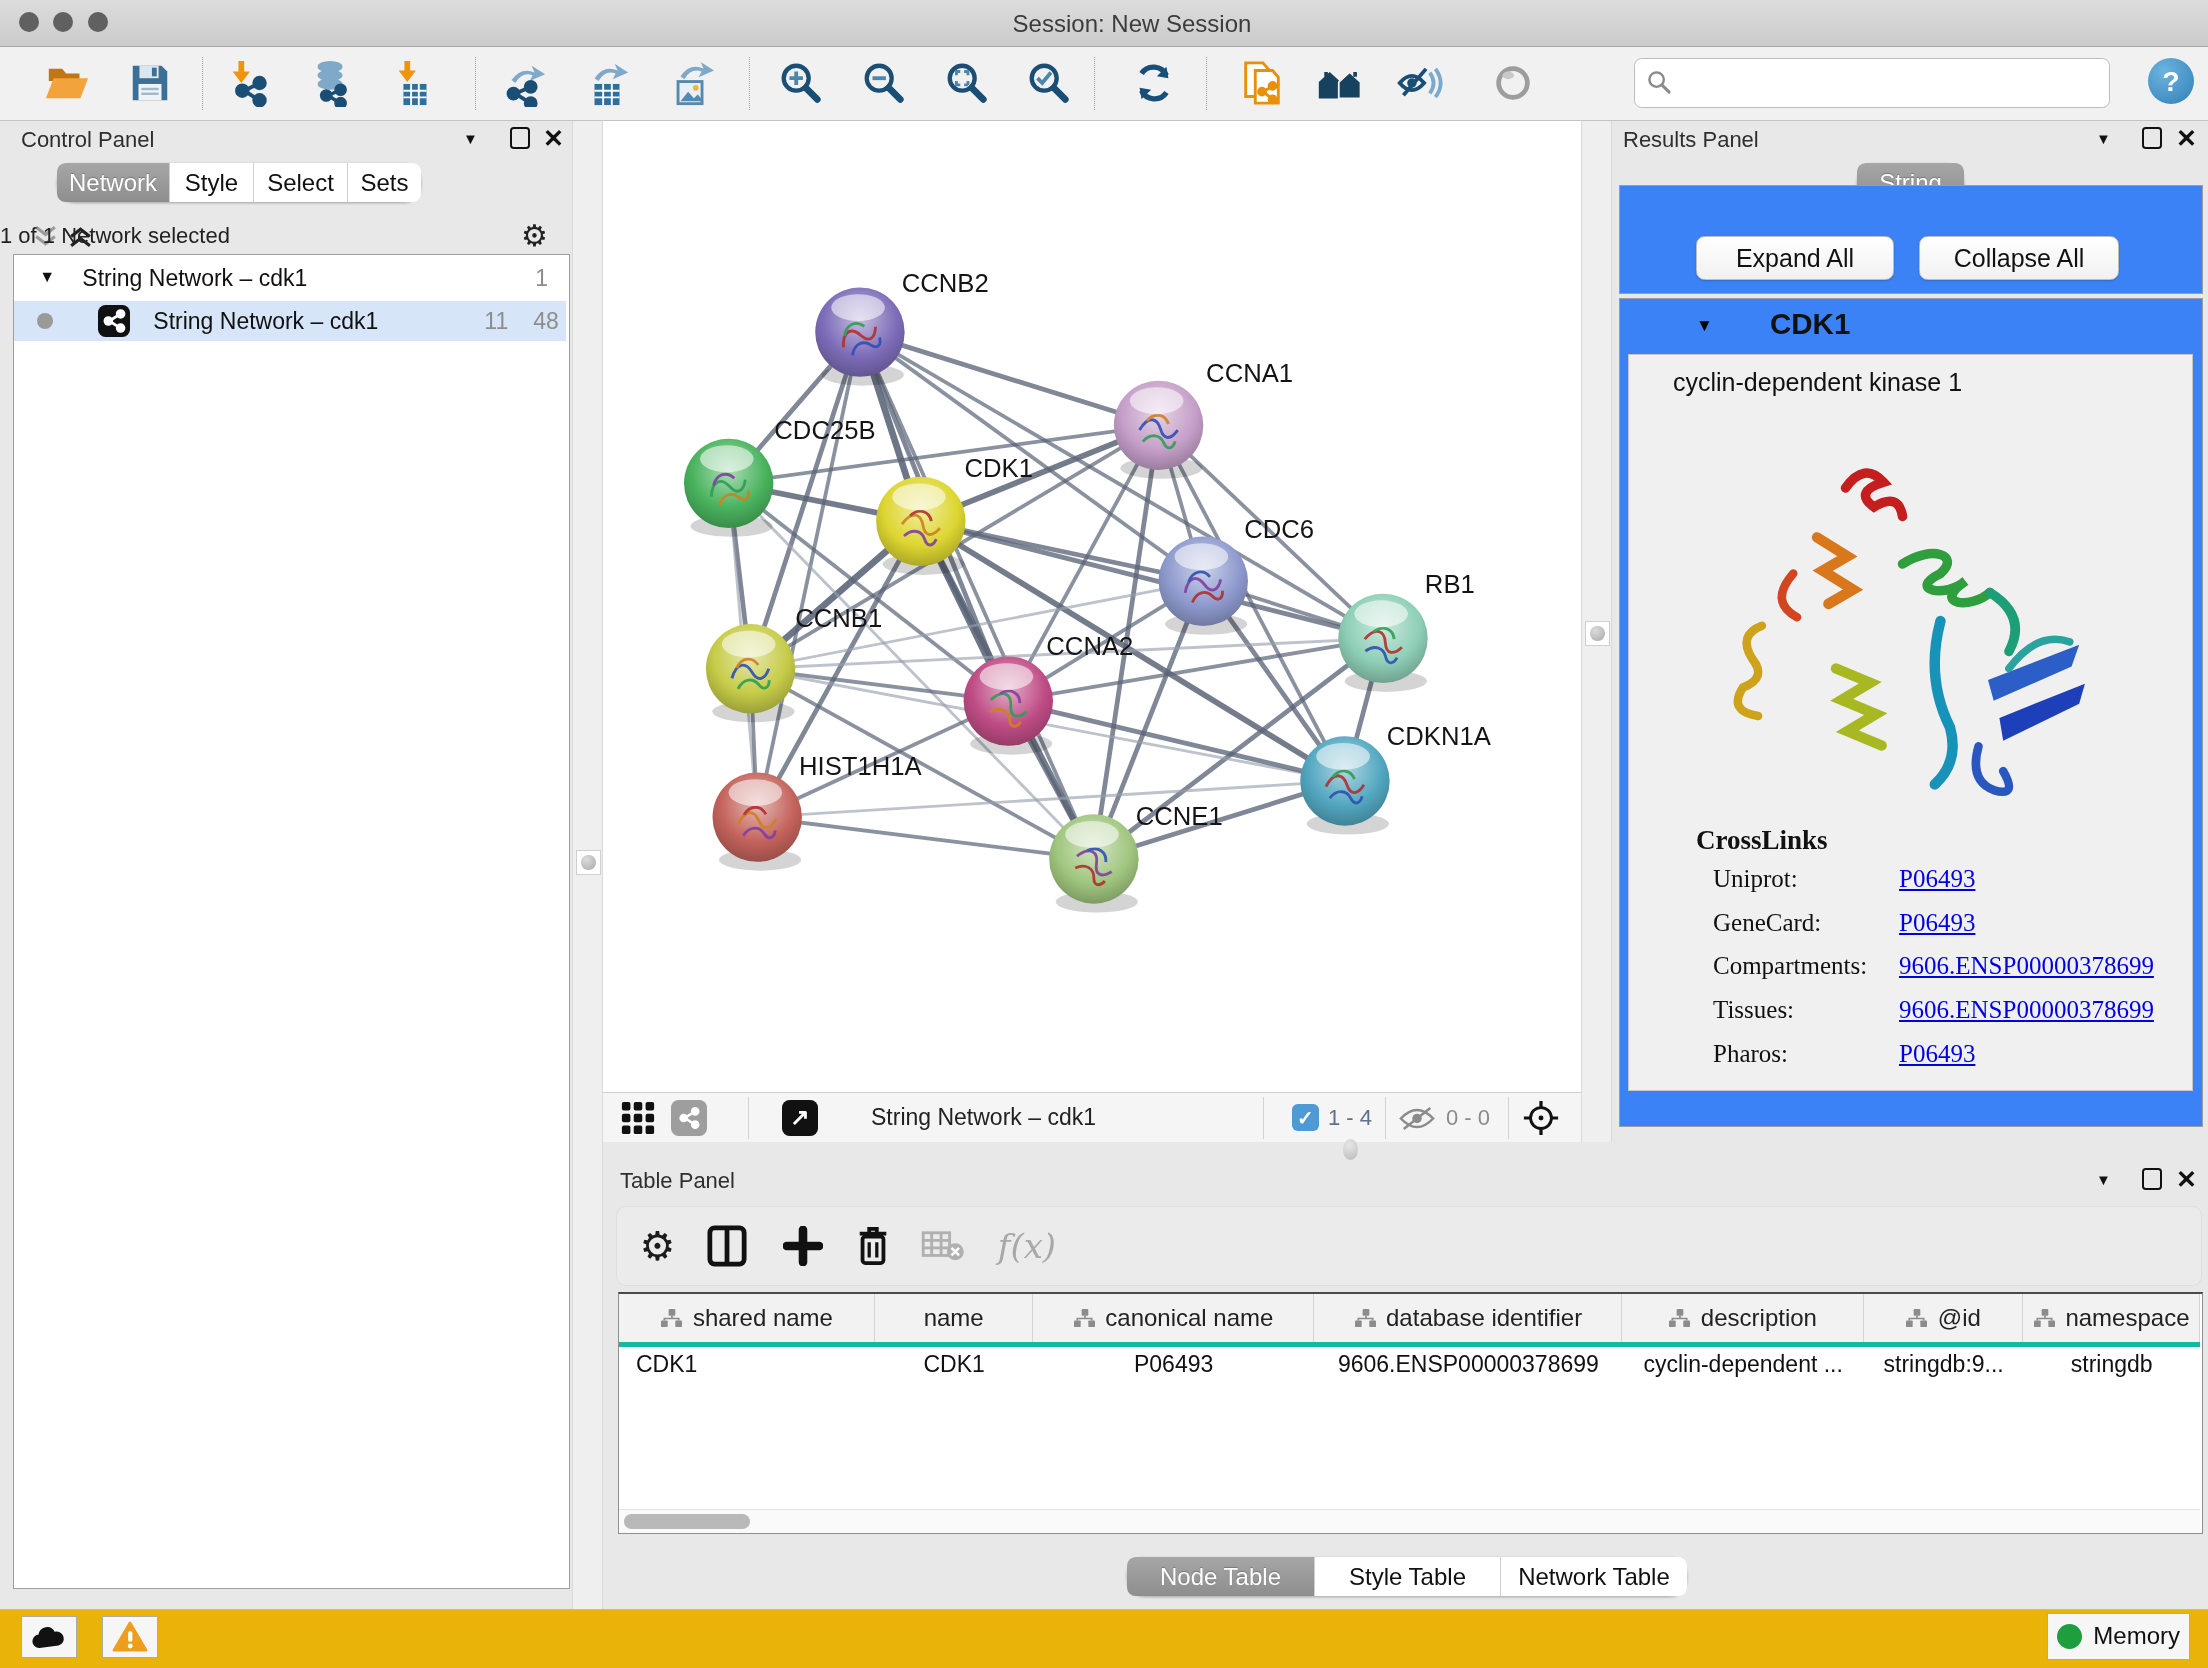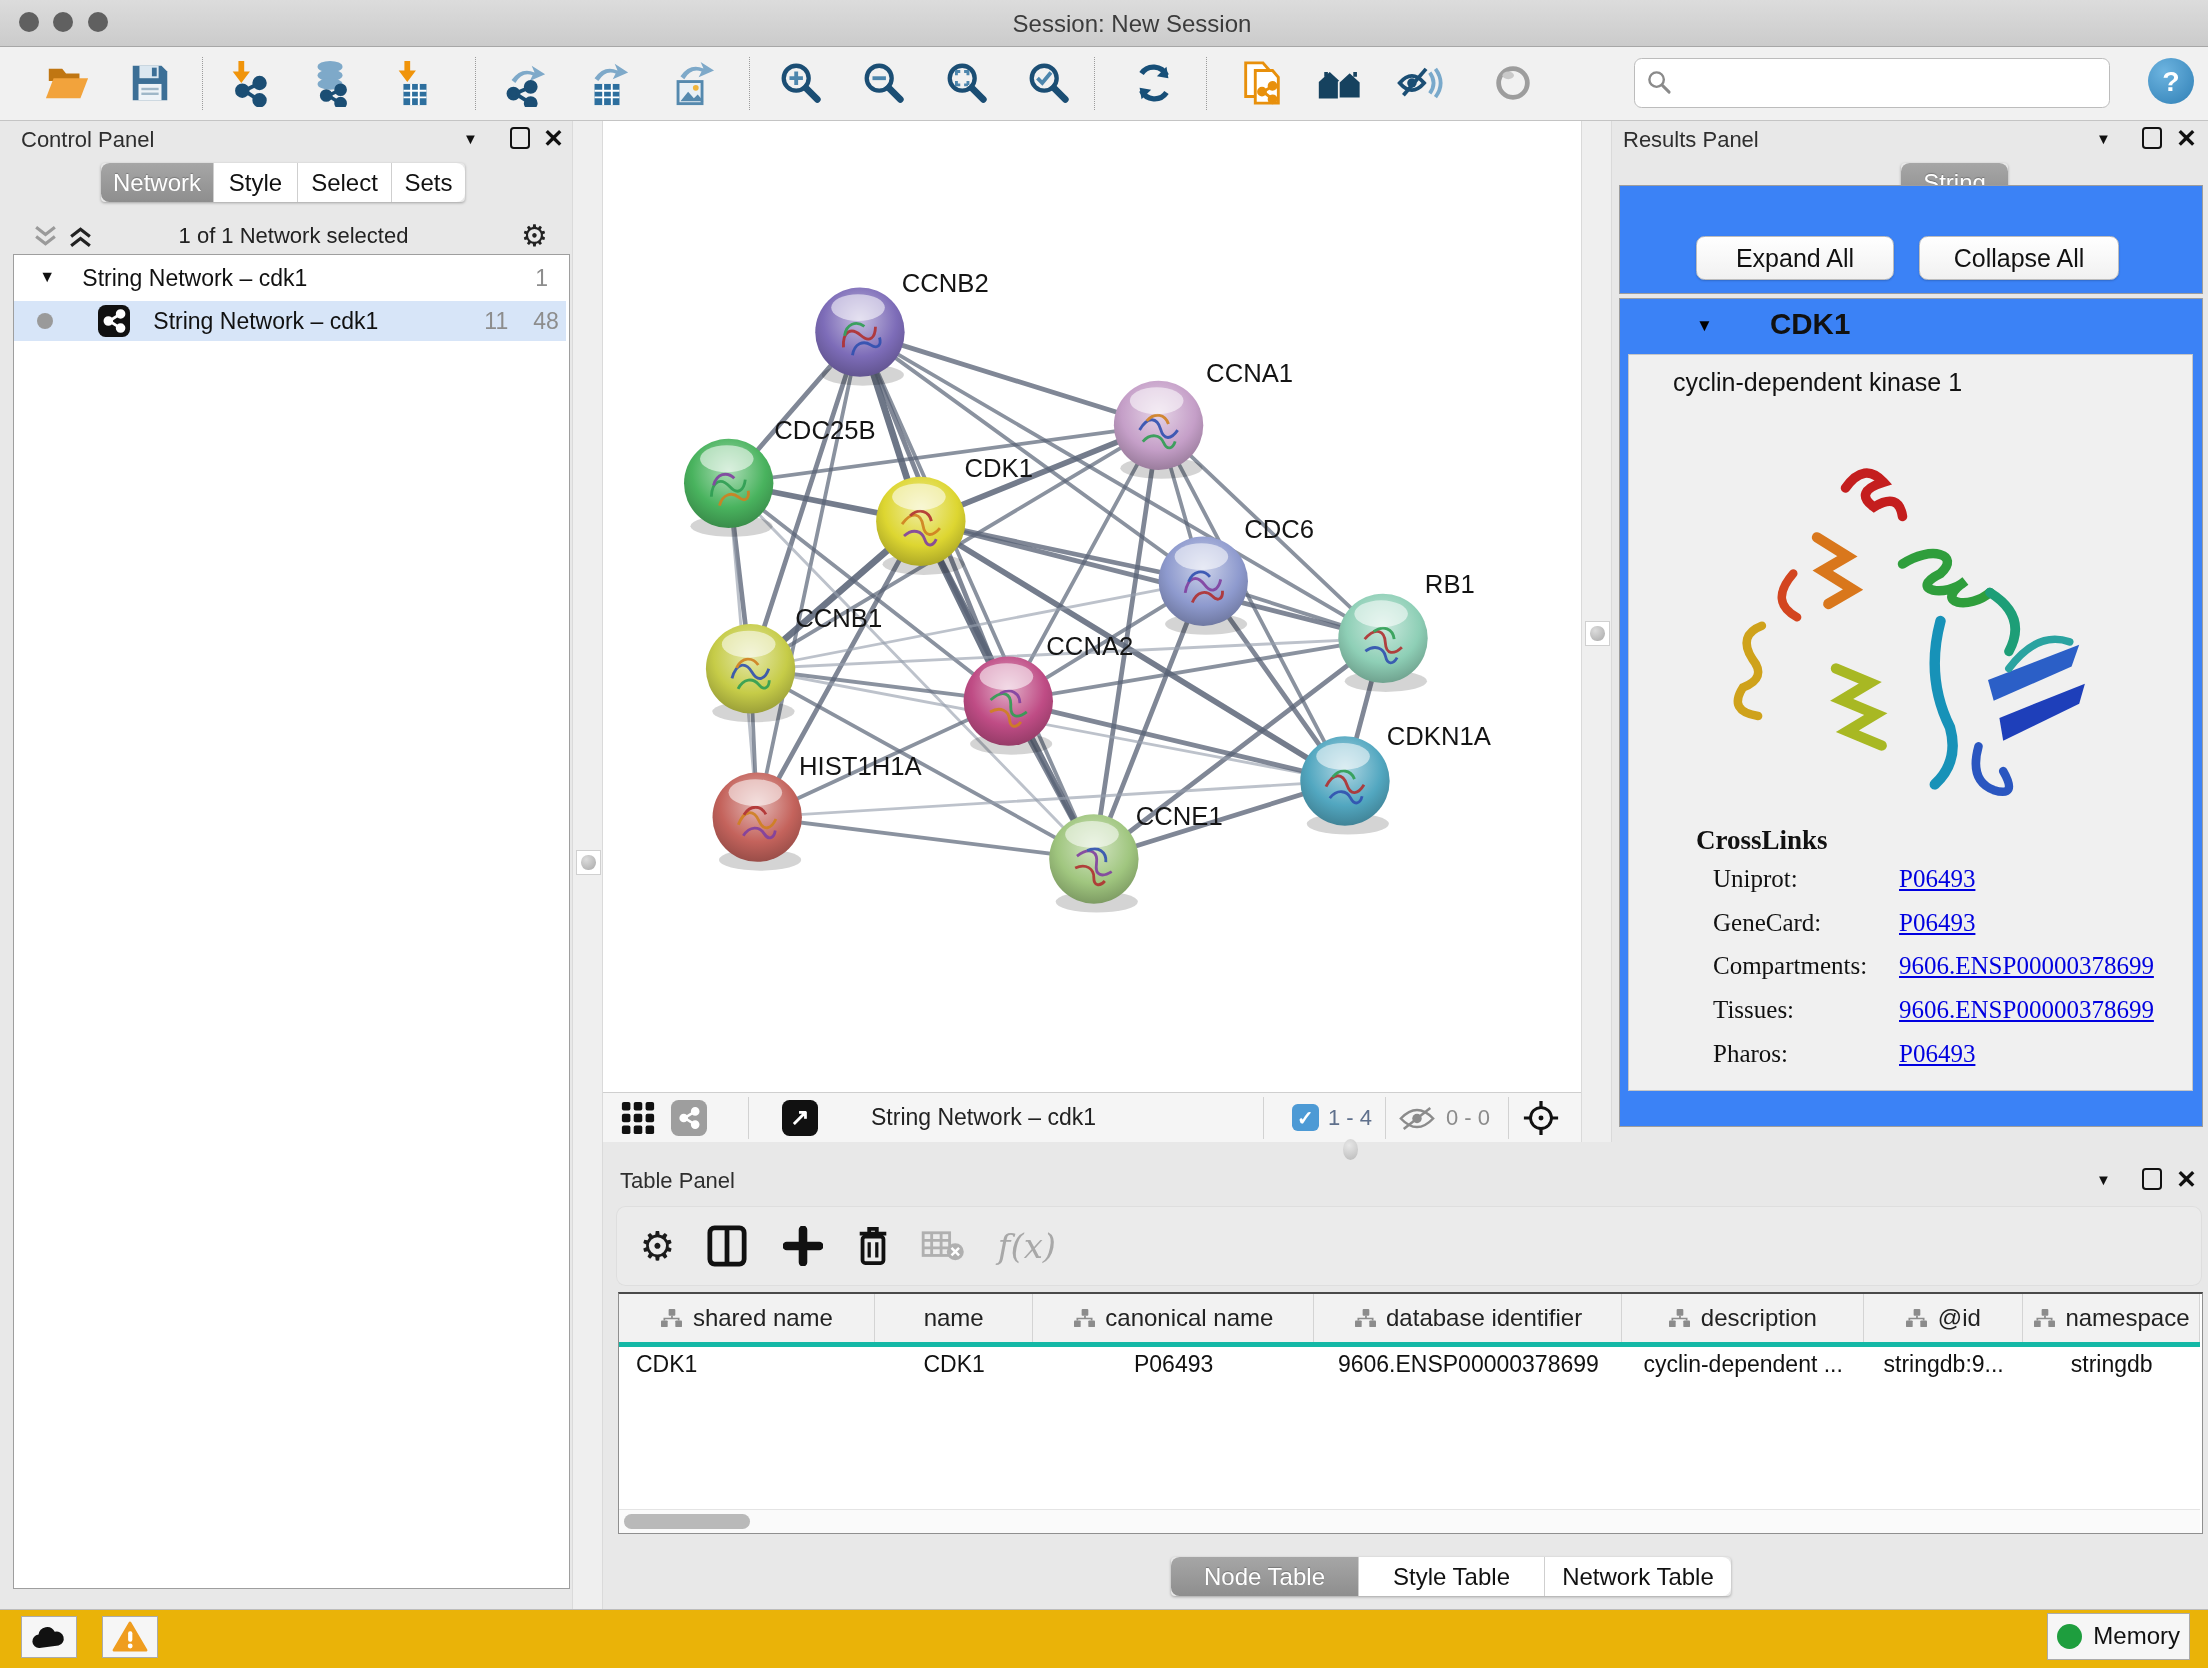--- a/index.html
+++ b/index.html
@@ -22,32 +22,32 @@
     background:radial-gradient(circle at 35% 30%,#6db4e0,#2f7fb5);color:#fff;font-size:28.5px;font-weight:bold;
     display:flex;align-items:center;justify-content:center;}
 
   
   .panel-title{font-size:22px;color:#2e2e2e;}
   .ph-caret{font-size:15px;color:#111;}
   .ph-float{width:16px;height:18px;border:2.4px solid #111;border-radius:3.8px;display:inline-block;}
   .ph-close{font-size:25px;font-weight:bold;color:#111;line-height:19px;}
 
   
-  .seg{position:absolute;display:flex;box-shadow:0 1px 2.9px rgba(0,0,0,.30);border-radius:4px;margin-left:44px;}
+  .seg{position:absolute;display:flex;box-shadow:0 1px 2.9px rgba(0,0,0,.30);border-radius:18px;}
   .seg .tab{height:39px;display:flex;align-items:center;justify-content:center;font-size:24px;color:#111;
     background:#fff;border-right:1px solid #cfcfcf;}
   .seg .tab:first-child{border-radius:8.6px 0 0 8.6px;}
   .seg .tab:last-child{border-radius:0 8.6px 8.6px 0;border-right:none;}
   .seg .tab.only{border-radius:8.6px;}
   .seg .tab.sel{background:linear-gradient(#a6a6a6,#8e8e8e);color:#fff;text-shadow:0 -1px 1px rgba(0,0,0,.25);}
 
   
   .cp-box{position:absolute;left:13.3px;top:254px;width:555px;height:1333px;background:#fff;border:1.9px solid #9e9e9e;}
   .cp-status{position:absolute;left:0;top:217px;width:587px;height:37px;}
-  .cp-status .txt{position:absolute;left:0;top:5.7px;width:100%;text-align:center;font-size:22px;color:#222;}
+  .cp-status .txt{position:absolute;left:0;top:5.7px;width:100%;font-size:22px;color:#222;}
   .tree-row{position:absolute;left:0;width:552px;height:40px;font-size:23px;color:#111;}
   .tree-row .cnt{position:absolute;color:#8d8d8d;}
   .row-sel{background:#d7e5f8;}
   .share-badge{display:inline-block;width:32px;height:32px;background:#111;border-radius:7.6px;position:relative;}
 
   
   .canvas{position:absolute;left:603px;top:121px;width:978px;height:971px;background:#fff;}
   .net-footer{position:absolute;left:603px;top:1092px;width:978px;height:49px;background:#f5f5f5;border-top:1px solid #cfcfcf;}
   .nf-sep{position:absolute;top:3.8px;height:42px;border-left:1px solid #d2d2d2;}
   .nf-title{position:absolute;left:268px;top:11.4px;font-size:23px;color:#222;}

